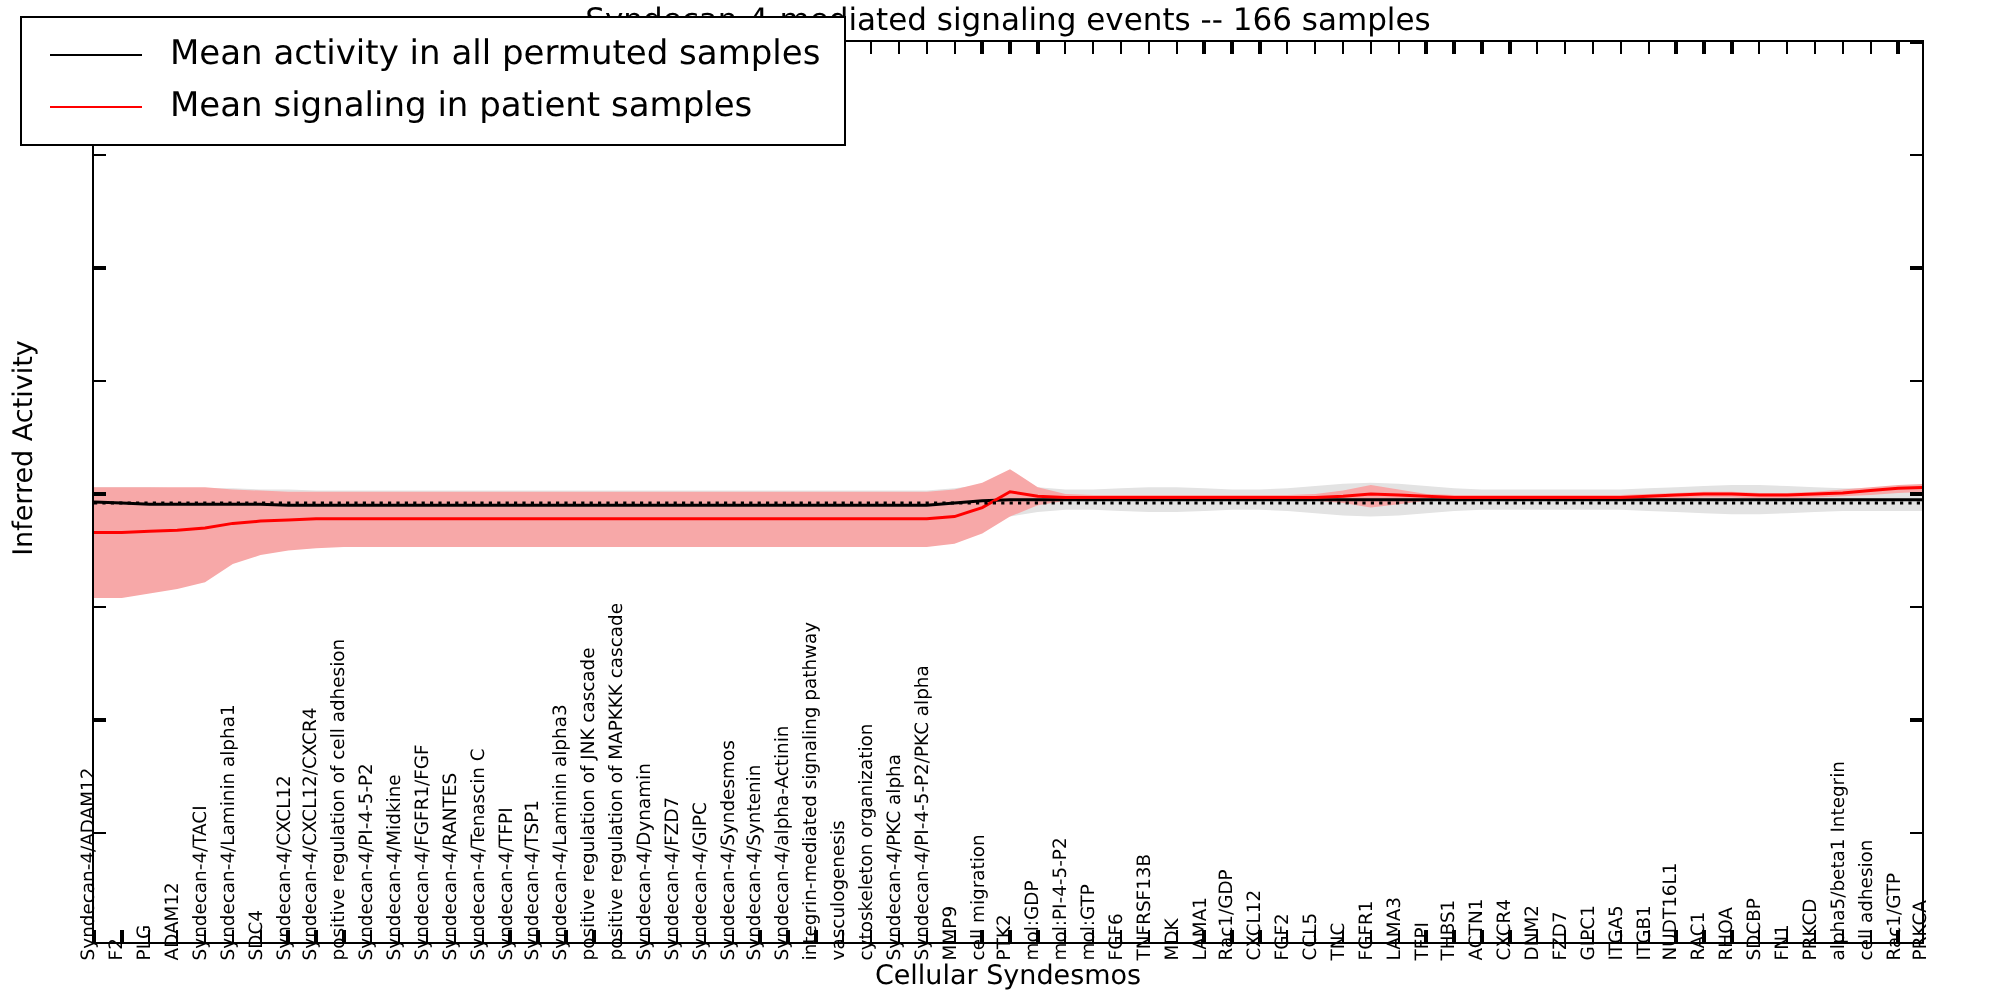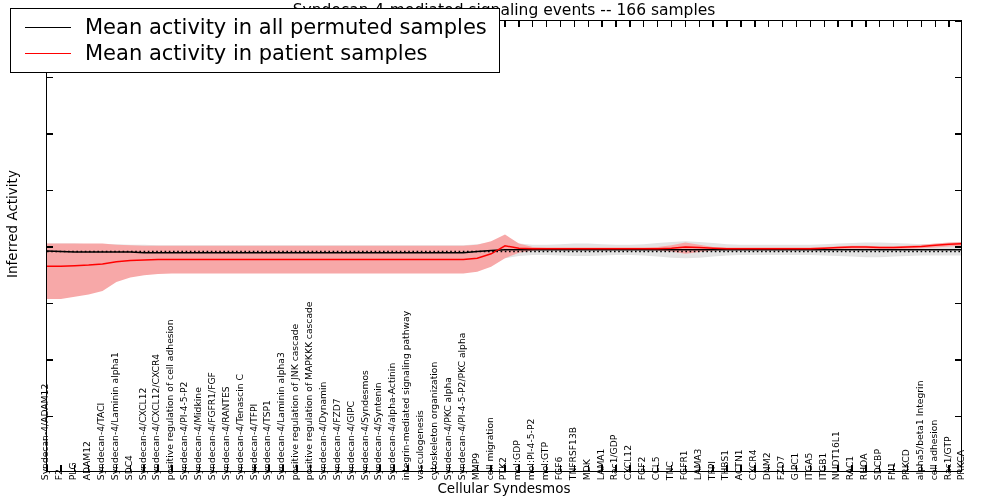--- a/index.html
+++ b/index.html
@@ -31,21 +31,21 @@
   .xcats{position:absolute;left:46px;top:0;width:916px;height:500px;pointer-events:none;}
   .xcat{position:absolute;bottom:20px;font-size:9.2px;line-height:9.2px;white-space:nowrap;
         transform-origin:left bottom;transform:rotate(-90deg);color:#000;}
 
   
   .legend{position:absolute;left:10px;top:8px;background:#fff;border:1.3px solid #000;
           padding:5px 12px 6px 8px;z-index:6;}
   .lgrow{display:flex;align-items:center;height:26px;}
   .lgline{width:46px;height:0;border-top:1.5px solid #000;margin:0 14px 0 6px;}
   .lgline.red{border-top-color:#ff0000;}
-  .lgtxt{font-size:21px;white-space:nowrap;}
+  .lgtxt{font-size:17px;white-space:nowrap;}
 
   svg{display:block;}
 </style>
 </head>
 <body>
 
 <div id="root">
 
   <div class="title">Syndecan-4-mediated signaling events -- 166 samples</div>
 
@@ -286,16 +286,16 @@
       <div class="xcat" style="left: 919.4px;">PRKCA</div>
     </div>
 
   <div class="legend">
     <div class="lgrow">
       <span class="lgline"></span>
       <span class="lgtxt">Mean activity in all permuted samples</span>
     </div>
     <div class="lgrow">
       <span class="lgline red"></span>
-      <span class="lgtxt">Mean activity in patient samples</span>
+      <span class="lgtxt">Mean signaling in patient samples</span>
     </div>
   </div>
 </div>
 
 </body></html>

